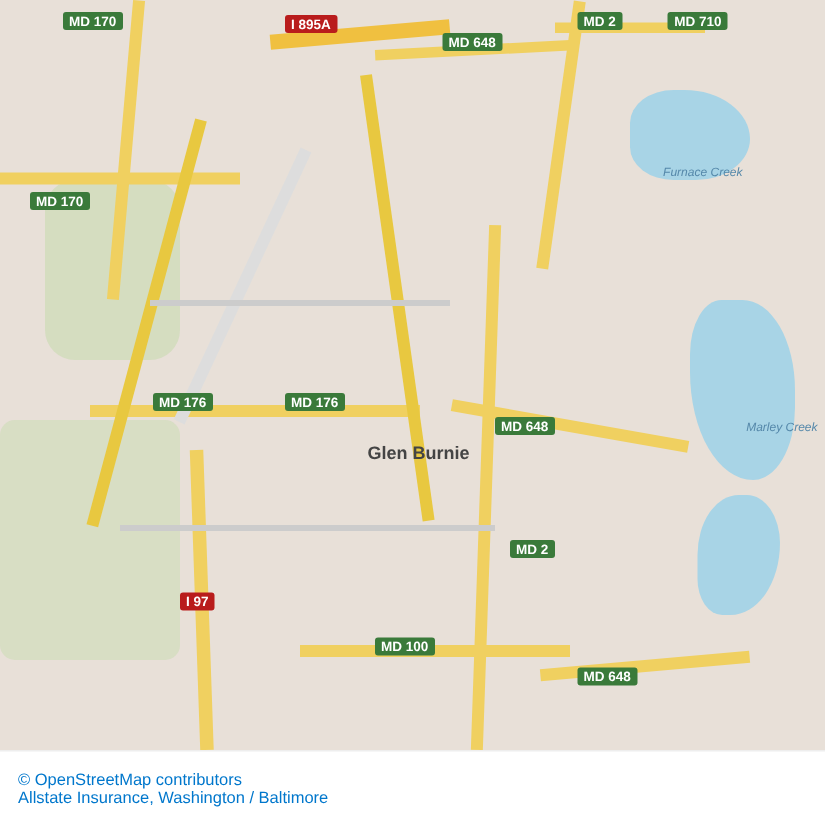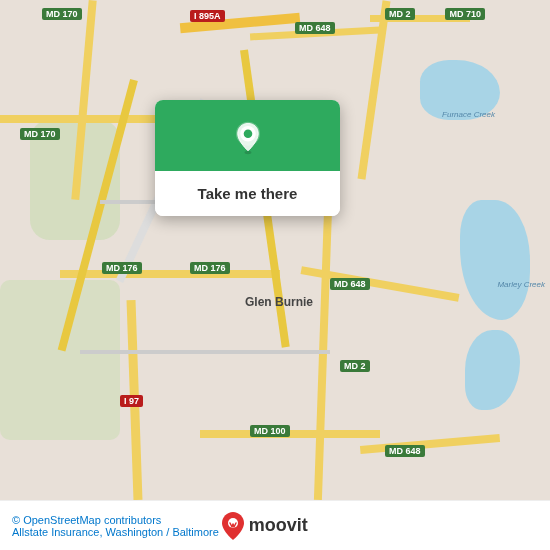--- a/index.html
+++ b/index.html
@@ -398,43 +398,22 @@
   <div class="road-label" style="top:425px; left:250px;">MD 100</div>
   <div class="road-label" style="top:445px; left:385px;">MD 648</div>
 
   <div class="water-label" style="top:110px; right:55px;">Furnace Creek</div>
   <div class="water-label" style="top:280px; right:5px;">Marley Creek</div>
 
   <div class="place-label">
     <div class="place-name">Glen Burnie</div>
   </div>
 
-  <div class="popup-card">
-    <div class="popup-header">
-      <svg class="location-pin" viewBox="0 0 36 42" xmlns="http://www.w3.org/2000/svg">
-        <circle cx="18" cy="16" r="14" fill="white" opacity="0.25"></circle>
-        <circle cx="18" cy="16" r="9" fill="white"></circle>
-        <ellipse cx="18" cy="38" rx="4" ry="2" fill="rgba(0,0,0,0.15)"></ellipse>
-        <path d="M18 4 C11 4 6 9 6 16 C6 25 18 36 18 36 C18 36 30 25 30 16 C30 9 25 4 18 4Z" fill="white" fill-opacity="0.85" stroke="white" stroke-width="1"></path>
-        <circle cx="18" cy="16" r="5" fill="#2eaa5e"></circle>
-      </svg>
-    </div>
-    <button class="popup-button">Take me there</button>
-  </div>
 </div>
 
 <div id="footer">
   <div class="footer-left">
     <span>©</span>
     <span style="color:#0077cc; cursor:pointer;">OpenStreetMap contributors</span>
     <br>
     <span>Allstate Insurance, Washington / Baltimore</span>
   </div>
-  <div class="footer-right">
-
-    <svg width="28" height="32" viewBox="0 0 28 32">
-      <path d="M14 2 C8 2 3 7 3 13 C3 21 14 30 14 30 C14 30 25 21 25 13 C25 7 20 2 14 2Z" fill="#e03030"></path>
-      <circle cx="14" cy="13" r="5" fill="white"></circle>
-      <path d="M11 13 L13 17 L14 14 L15 17 L17 13" stroke="#e03030" stroke-width="1.5" fill="none" stroke-linecap="round" stroke-linejoin="round"></path>
-    </svg>
-    <span class="moovit-logo">moovit</span>
-  </div>
 </div>
 
 </body></html>

